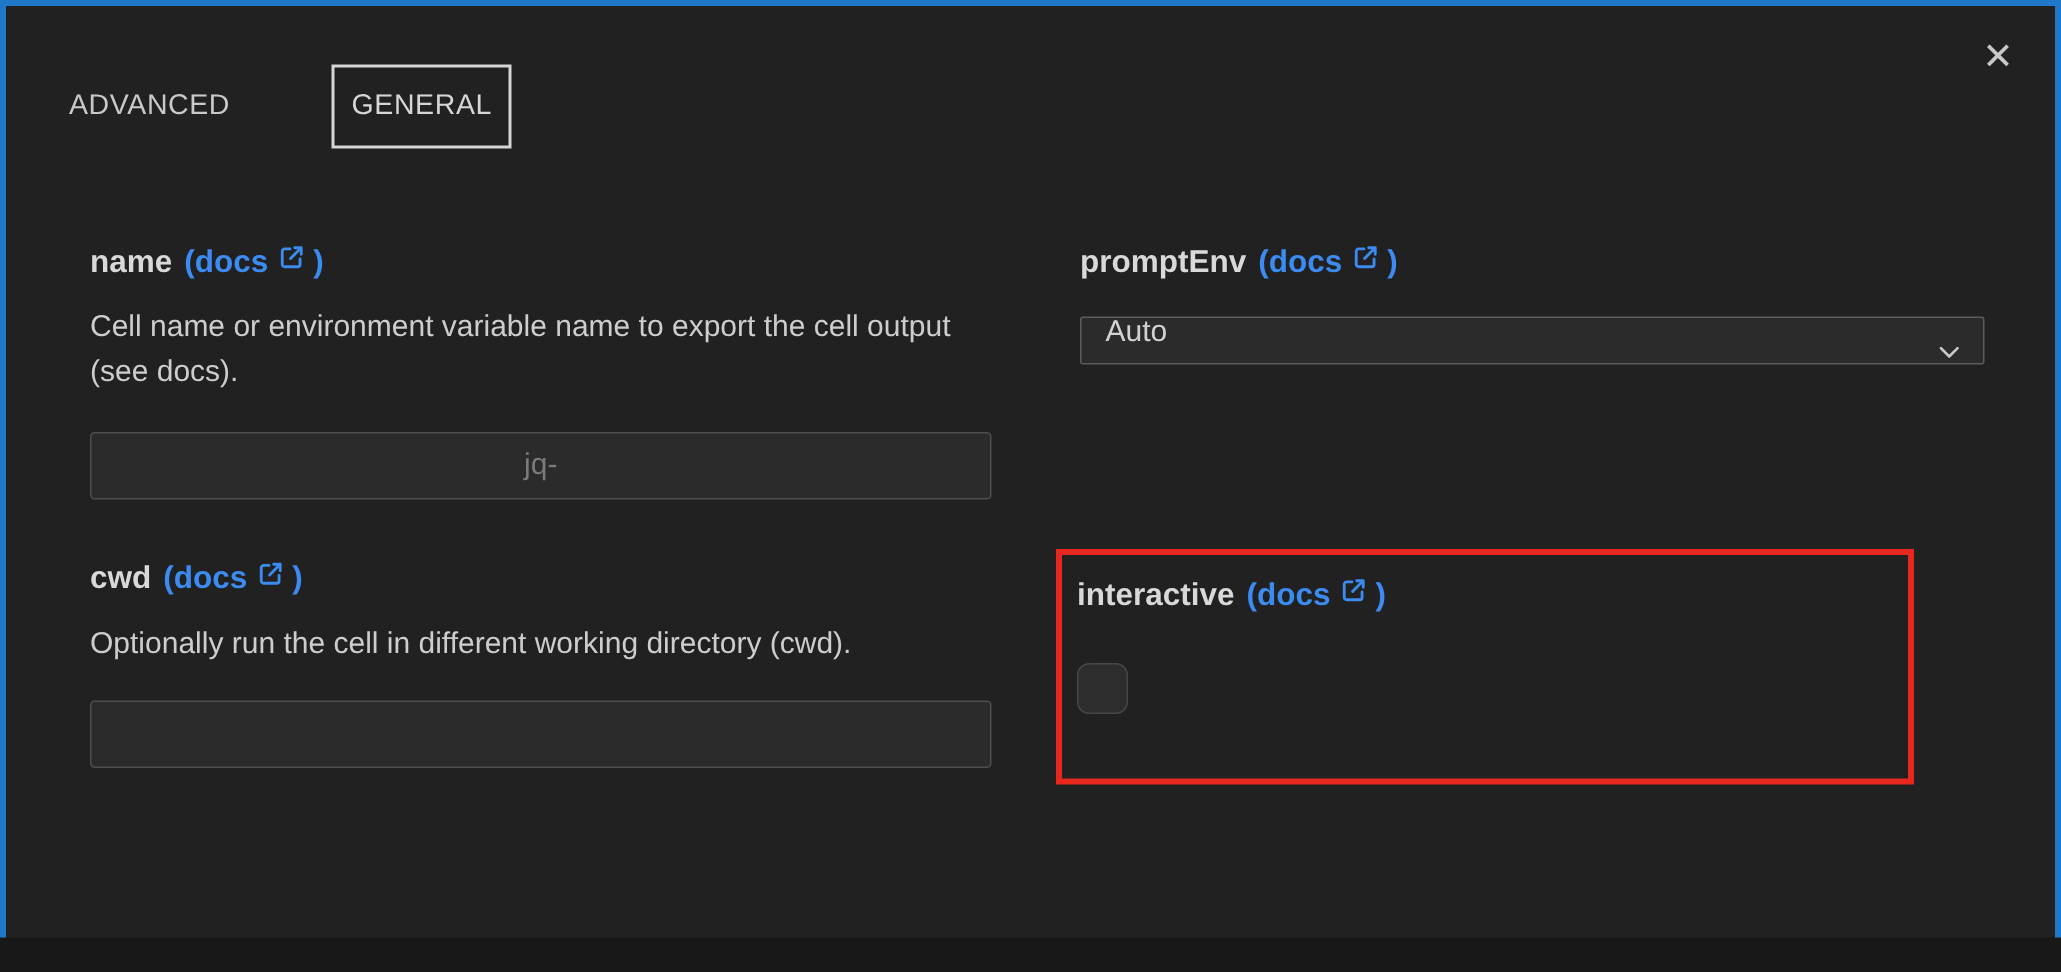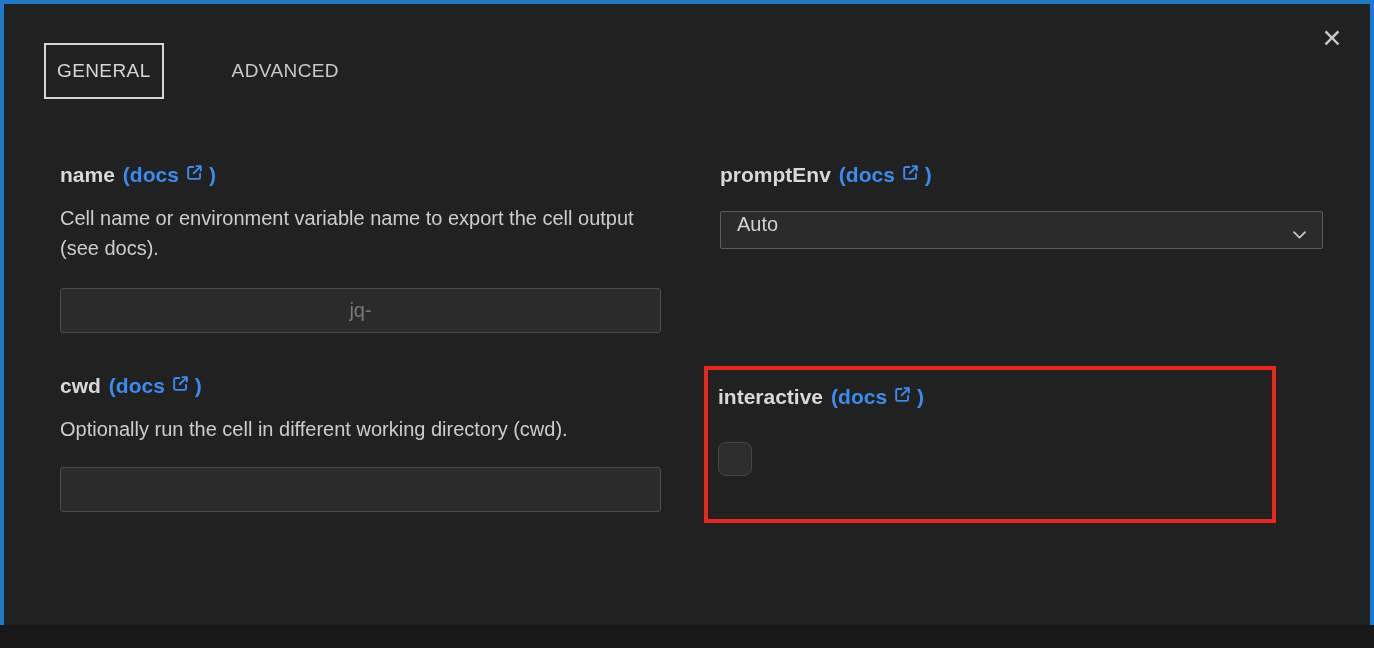--- a/index.html
+++ b/index.html
@@ -62,43 +62,43 @@
   .text-input{
     display:block;width:100%;height:45px;margin-top:25px;
     background:#2b2b2b;border:1px solid #4e4e4e;border-radius:3px;
     color:#cfcfcf;font-size:20px;padding:0 16px;outline:none;
     font-family:"Liberation Sans",sans-serif;
     text-align:center;
   }
   .text-input::placeholder{color:#7a7a7a;}
   .g-cwd .text-input{margin-top:23px;}
   .select{
-    position:relative;width:100%;height:38px;margin-top:22px;
+    position:relative;width:100%;height:32px;margin-top:22px;
     background:#2b2b2b;border:1px solid #5c5c5c;border-radius:2px;
     display:flex;align-items:center;padding:0 44px 12px 16px;
     color:#d2d2d2;font-size:20px;cursor:pointer;
   }
   .select .chevron{position:absolute;right:13px;top:13px;color:#c8c8c8;}
   
   .check-row{display:flex;gap:20px;margin-top:23px;}
   .checkbox{
     width:34px;height:34px;margin-top:8px;flex:0 0 34px;
     background:#2d2d2d;border:1px solid #474747;border-radius:8px;cursor:pointer;
   }
   .check-label{font-size:20px;line-height:30px;color:#cdcdcd;max-width:450px;cursor:default;}
 </style>
 </head>
 <body>
 
 <div class="stage">
   <div class="dialog">
 
     <div class="tabs">
+      <div class="tab">ADVANCED</div>
       <div class="tab active">GENERAL</div>
-      <div class="tab">ADVANCED</div>
     </div>
 
     <button class="close-btn">
       <span>✕</span>
     </button>
 
     <div class="group g-name">
       <h3 class="field-head">
         <span>name</span>
         <a class="docs-link">

